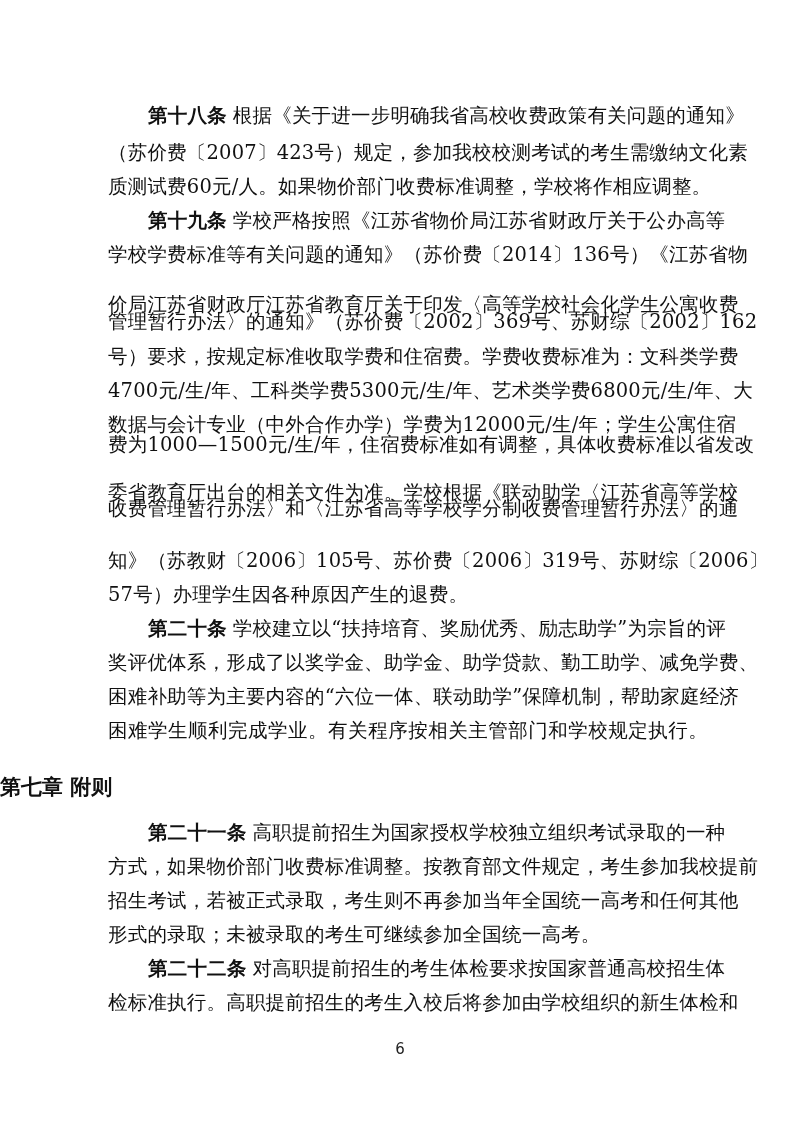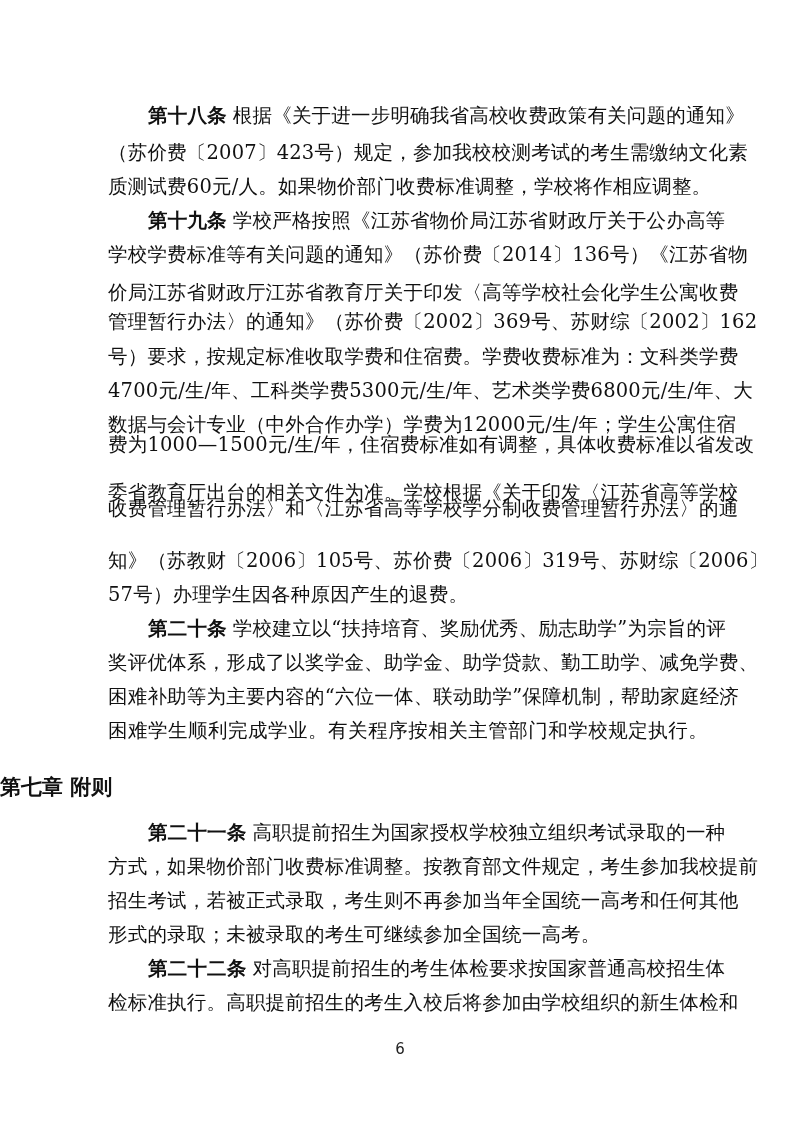--- a/index.html
+++ b/index.html
@@ -23,27 +23,27 @@
 
   <div>
     <div class="line indent" style="top:99px"><span class="art">第十八条</span><span>根据《关于进一步明确我省高校收费政策有关问题的通知》</span></div>
     <div class="line" style="top:136px">（苏价费〔2007〕423号）规定，参加我校校测考试的考生需缴纳文化素</div>
     <div class="line" style="top:170px">质测试费60元/人。如果物价部门收费标准调整，学校将作相应调整。</div>
   </div>
 
   <div>
     <div class="line indent" style="top:204px"><span class="art">第十九条</span><span>学校严格按照《江苏省物价局江苏省财政厅关于公办高等</span></div>
     <div class="line" style="top:238px">学校学费标准等有关问题的通知》（苏价费〔2014〕136号）《江苏省物</div>
-    <div class="line" style="top:276px">价局江苏省财政厅江苏省教育厅关于印发〈高等学校社会化学生公寓收费</div>
+    <div class="line" style="top:288px">价局江苏省财政厅江苏省教育厅关于印发〈高等学校社会化学生公寓收费</div>
     <div class="line" style="top:305px">管理暂行办法〉的通知》（苏价费〔2002〕369号、苏财综〔2002〕162</div>
     <div class="line" style="top:340px">号）要求，按规定标准收取学费和住宿费。学费收费标准为：文科类学费</div>
     <div class="line" style="top:374px">4700元/生/年、工科类学费5300元/生/年、艺术类学费6800元/生/年、大</div>
     <div class="line" style="top:408px">数据与会计专业（中外合作办学）学费为12000元/生/年；学生公寓住宿</div>
     <div class="line" style="top:428px">费为1000—1500元/生/年，住宿费标准如有调整，具体收费标准以省发改</div>
-    <div class="line" style="top:476px">委省教育厅出台的相关文件为准。学校根据《关于印发〈江苏省高等学校</div>
+    <div class="line" style="top:476px">委省教育厅出台的相关文件为准。学校根据《联动助学〈江苏省高等学校</div>
     <div class="line" style="top:492px">收费管理暂行办法〉和〈江苏省高等学校学分制收费管理暂行办法〉的通</div>
     <div class="line" style="top:544px">知》（苏教财〔2006〕105号、苏价费〔2006〕319号、苏财综〔2006〕</div>
     <div class="line last" style="top:578px">57号）办理学生因各种原因产生的退费。</div>
   </div>
 
   <div>
     <div class="line indent" style="top:612px"><span class="art">第二十条</span><span>学校建立以“扶持培育、奖励优秀、励志助学”为宗旨的评</span></div>
     <div class="line" style="top:646px">奖评优体系，形成了以奖学金、助学金、助学贷款、勤工助学、减免学费、</div>
     <div class="line" style="top:680px">困难补助等为主要内容的“六位一体、联动助学”保障机制，帮助家庭经济</div>
     <div class="line" style="top:714px">困难学生顺利完成学业。有关程序按相关主管部门和学校规定执行。</div>

